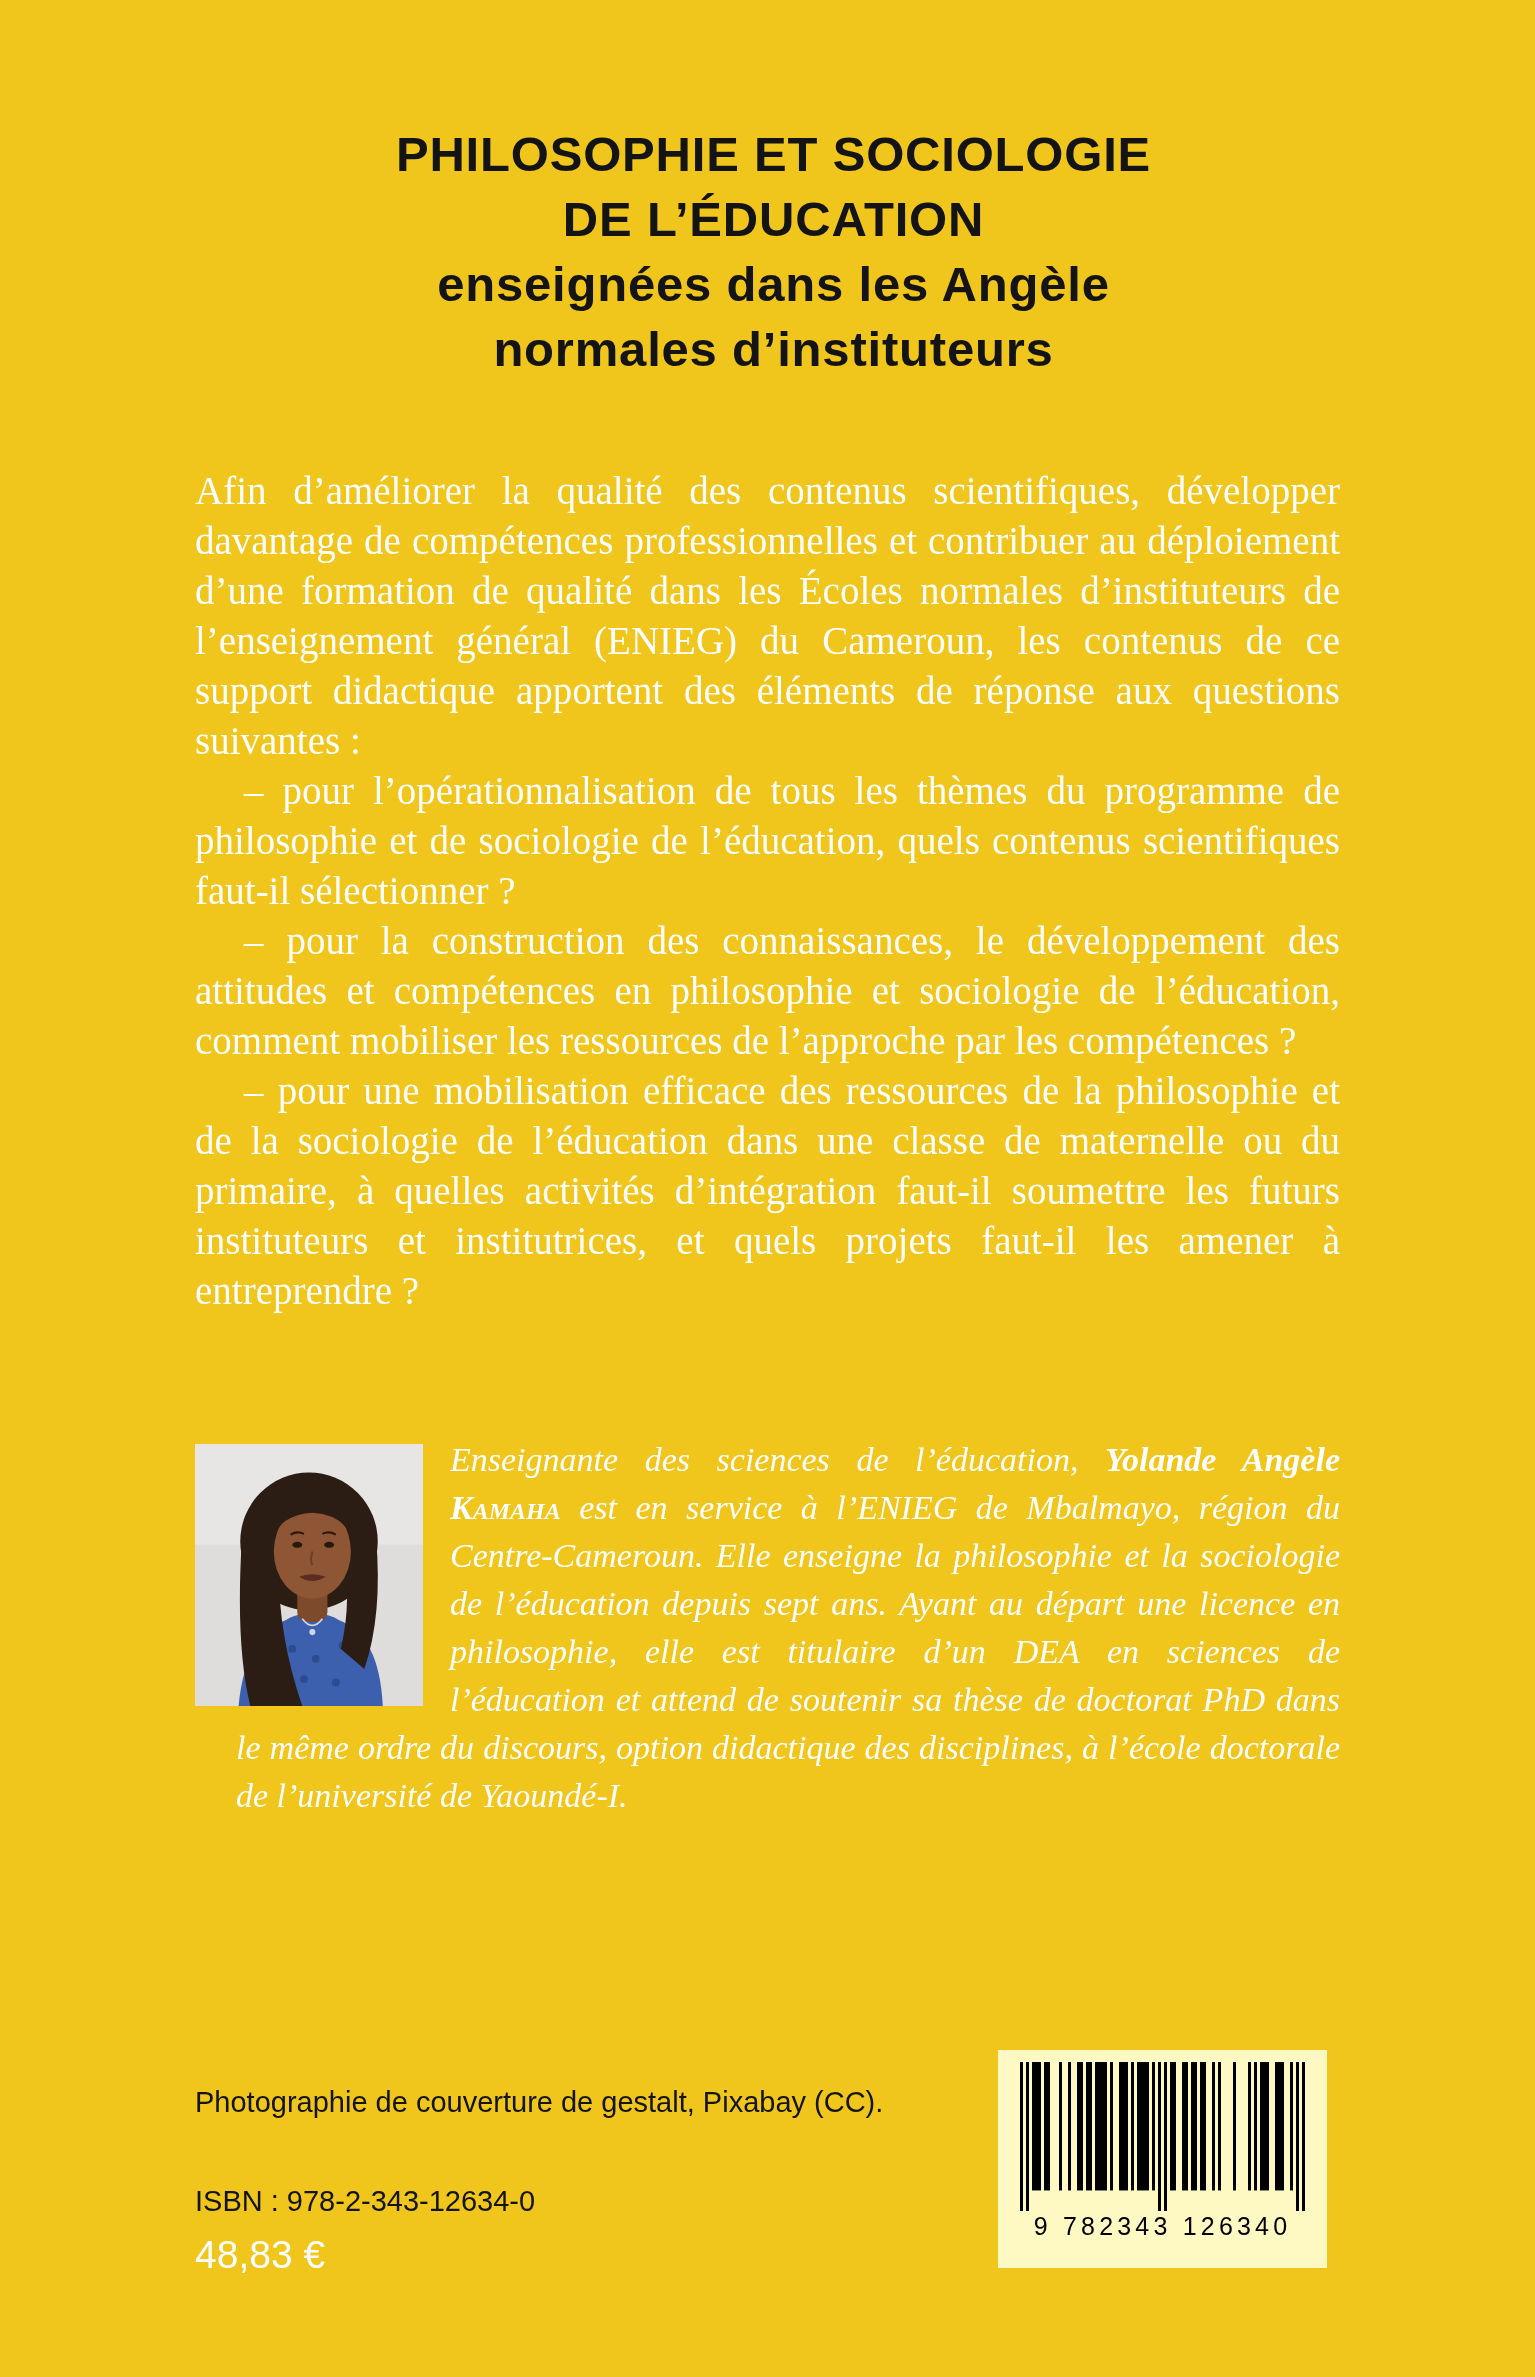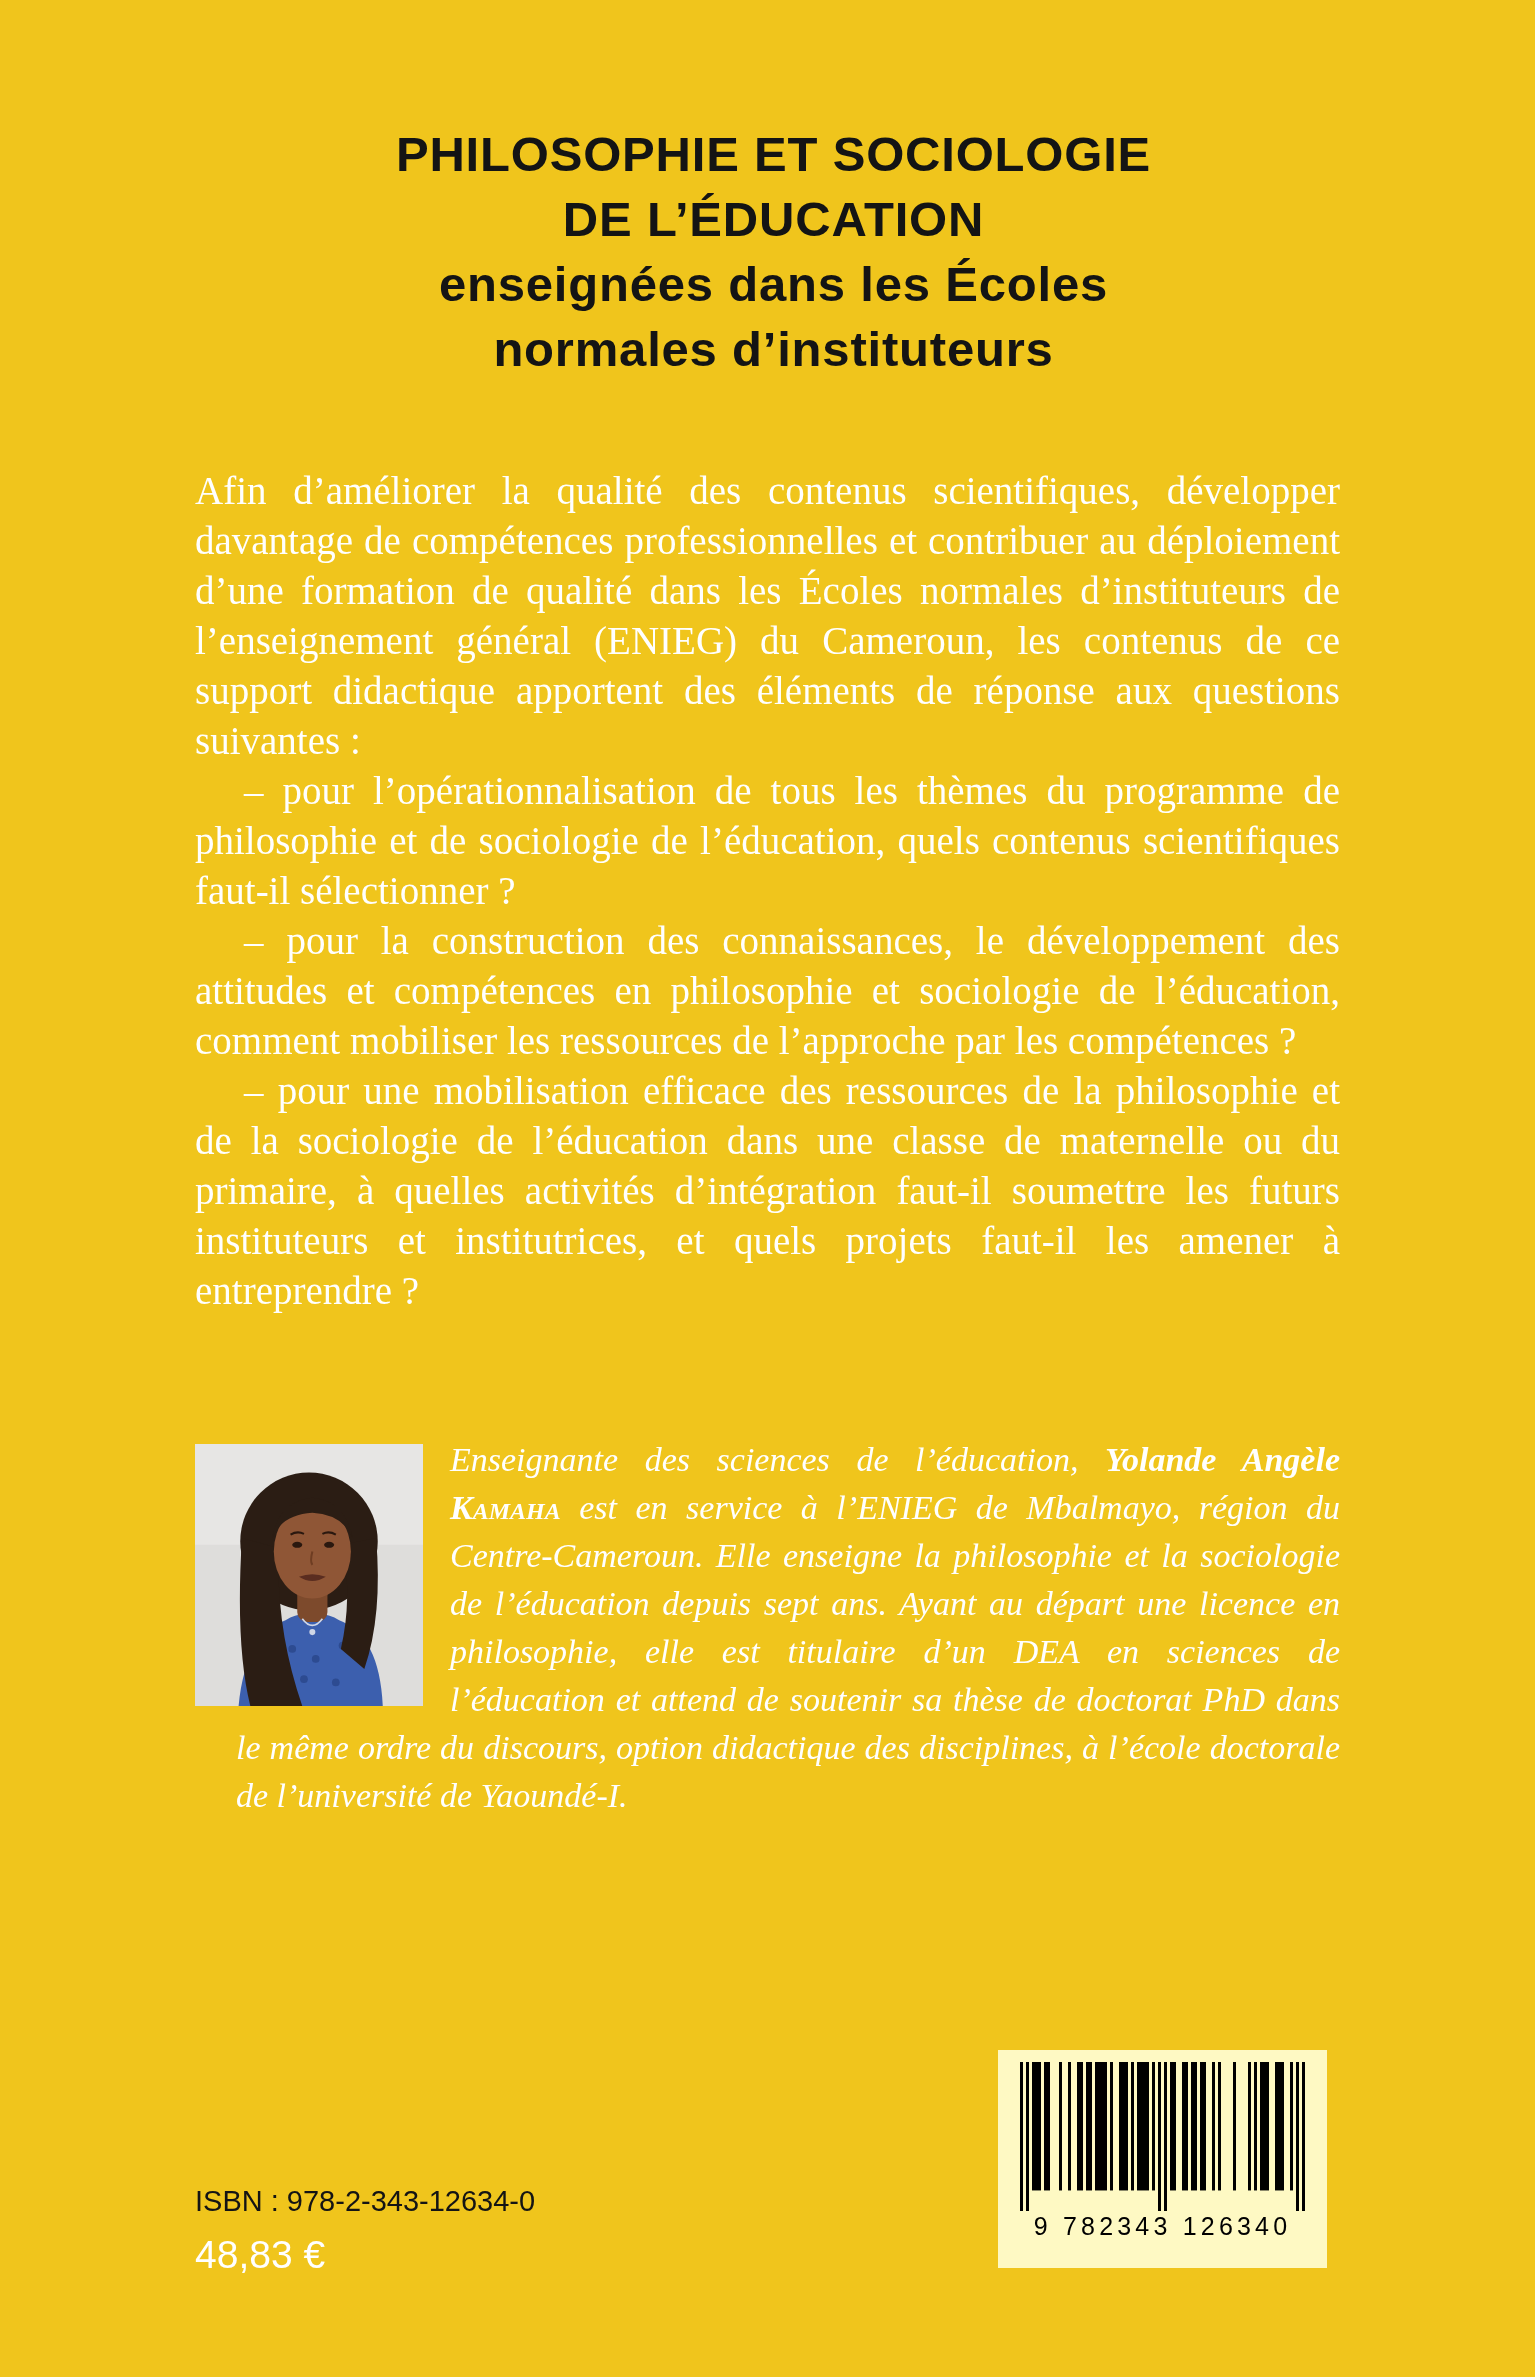--- a/index.html
+++ b/index.html
@@ -51,21 +51,21 @@
   }
 </style>
 </head>
 <body>
 
 <div class="page">
 
   <header class="title-block">
     <div>PHILOSOPHIE ET SOCIOLOGIE</div>
     <div>DE L’ÉDUCATION</div>
-    <div>enseignées dans les Écoles</div>
+    <div>enseignées dans les Angèle</div>
     <div>normales d’instituteurs</div>
   </header>
 
   <section class="summary">
     <p>Afin d’améliorer la qualité des contenus scientifiques, développer davantage de compétences professionnelles et contribuer au déploiement d’une formation de qualité dans les Écoles normales d’instituteurs de l’enseignement général (ENIEG) du Cameroun, les contenus de ce support didactique apportent des éléments de réponse aux questions suivantes :</p>
     <p class="indent">– pour l’opérationnalisation de tous les thèmes du programme de philosophie et de sociologie de l’éducation, quels contenus scientifiques faut-il sélectionner ?</p>
     <p class="indent">– pour la construction des connaissances, le développement des attitudes et compétences en philosophie et sociologie de l’éducation, comment mobiliser les ressources de l’approche par les compétences ?</p>
     <p class="indent">– pour une mobilisation efficace des ressources de la philosophie et de la sociologie de l’éducation dans une classe de maternelle ou du primaire, à quelles activités d’intégration faut-il soumettre les futurs instituteurs et institutrices, et quels projets faut-il les amener à entreprendre ?</p>
   </section>
 
@@ -101,20 +101,21 @@
 
         <path d="M64,104 Q70,112 76,104" stroke="#cfd6e6" stroke-width="1" fill="none"></path>
         <circle cx="70" cy="112" r="1.8" fill="#cfd6e6"></circle>
       </svg>
     </span>
     <p>
       <span>Enseignante des sciences de l’éducation, </span><strong><span>Yolande Angèle </span><span class="sc">Kamaha</span></strong><span> est en service à l’ENIEG de Mbalmayo, région du Centre-Cameroun. Elle enseigne la philosophie et la sociologie de l’éducation depuis sept ans. Ayant au départ une licence en philosophie, elle est titulaire d’un DEA en sciences de l’éducation et attend de soutenir sa thèse de doctorat PhD dans le même ordre du discours, option didactique des disciplines, à l’école doctorale de l’université de Yaoundé-I.</span>
     </p>
   </section>
 
+  <div class="credit">Photographie de couverture de gestalt, Pixabay (CC).</div>
   <div class="isbn">ISBN : 978-2-343-12634-0</div>
   <div class="price">48,83 €</div>
 
   <div class="barcode-box">
     <svg id="barcode-svg" preserveAspectRatio="none" aria-hidden="true" viewBox="0 0 95 58">
         <rect x="0" y="0" width="1" height="58" fill="#000"></rect>
         <rect x="2" y="0" width="1" height="58" fill="#000"></rect>
         <rect x="4" y="0" width="1" height="50" fill="#000"></rect>
         <rect x="5" y="0" width="1" height="50" fill="#000"></rect>
         <rect x="6" y="0" width="1" height="50" fill="#000"></rect>

